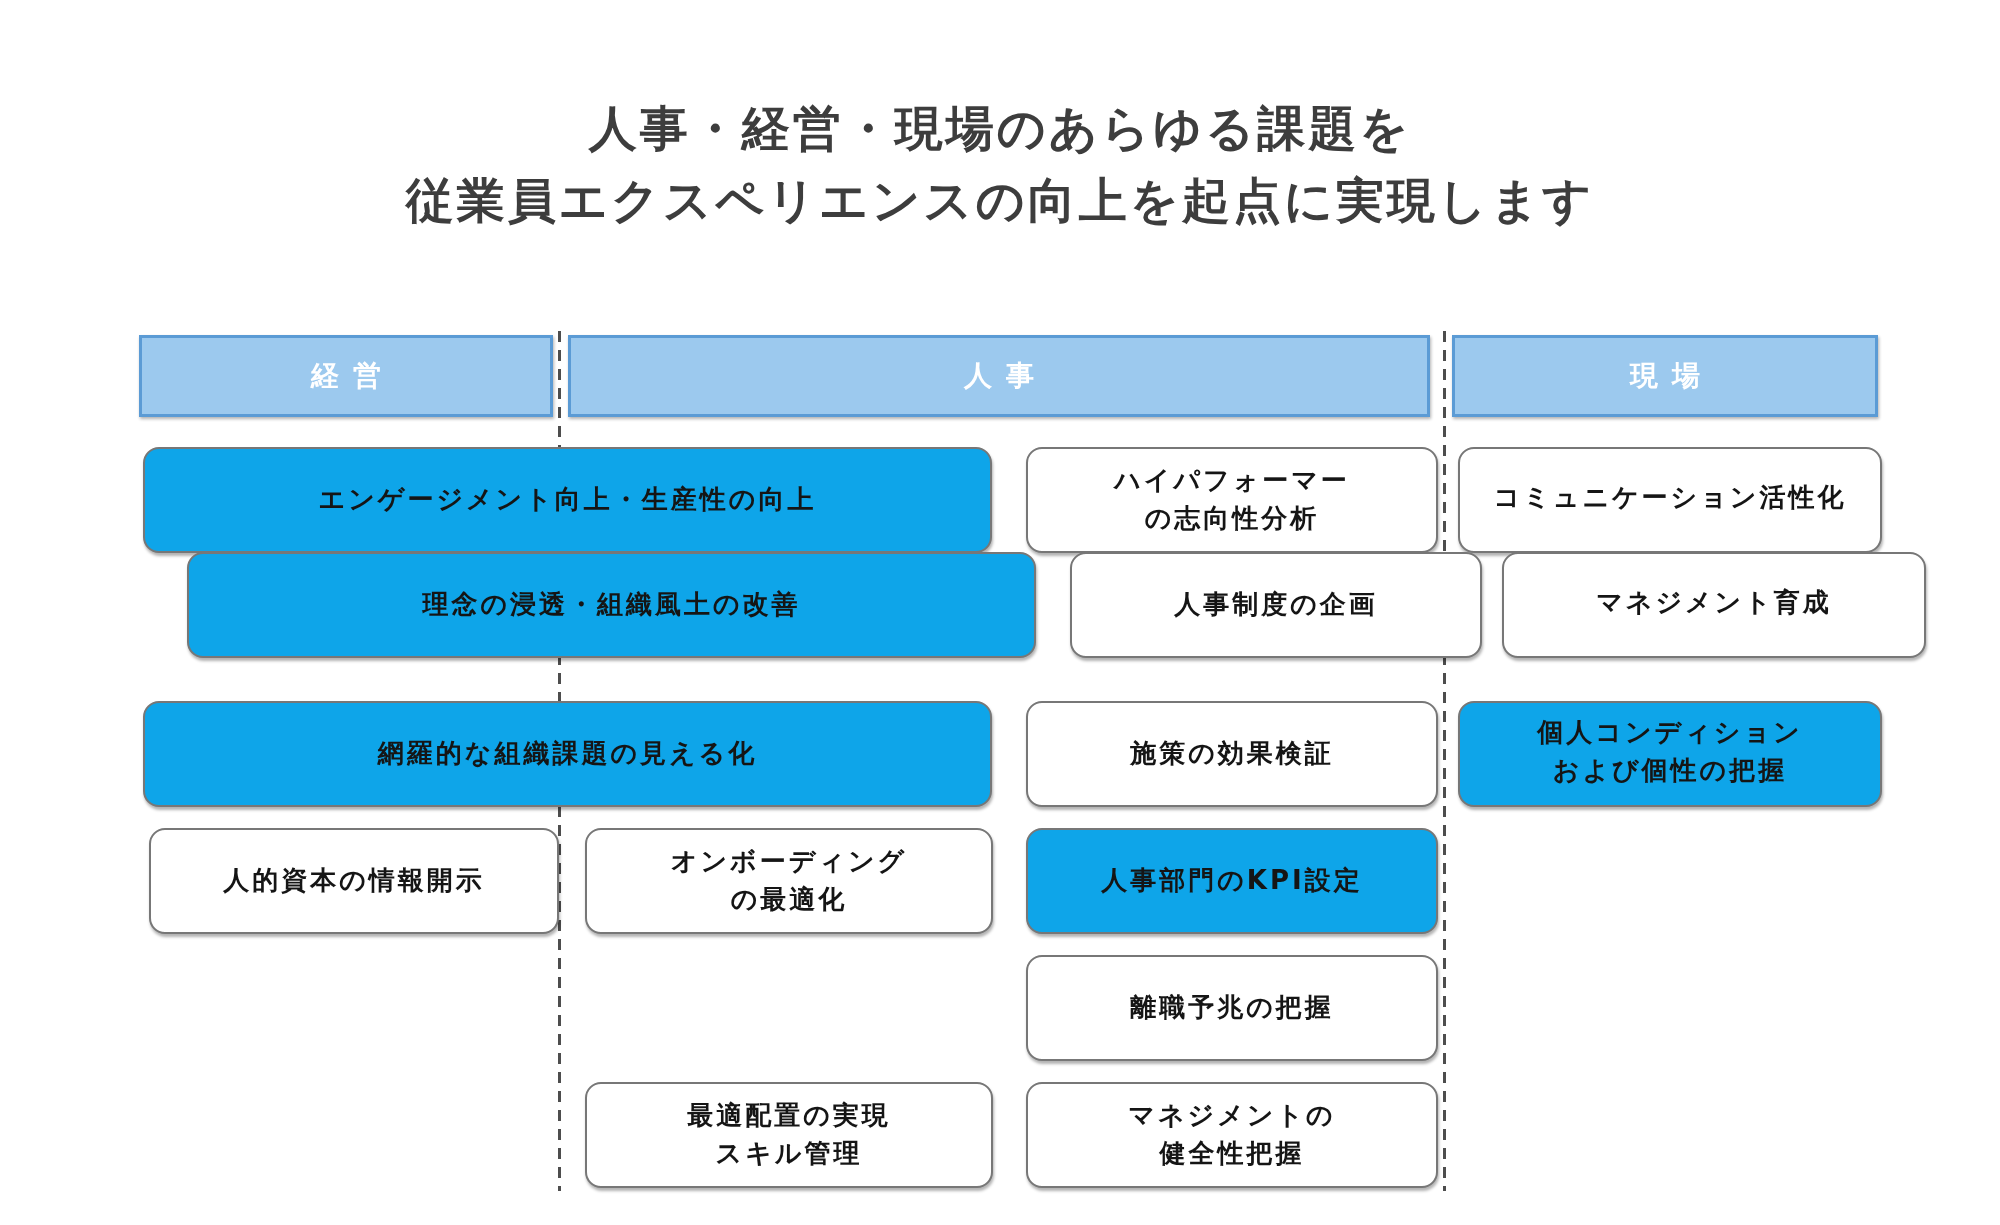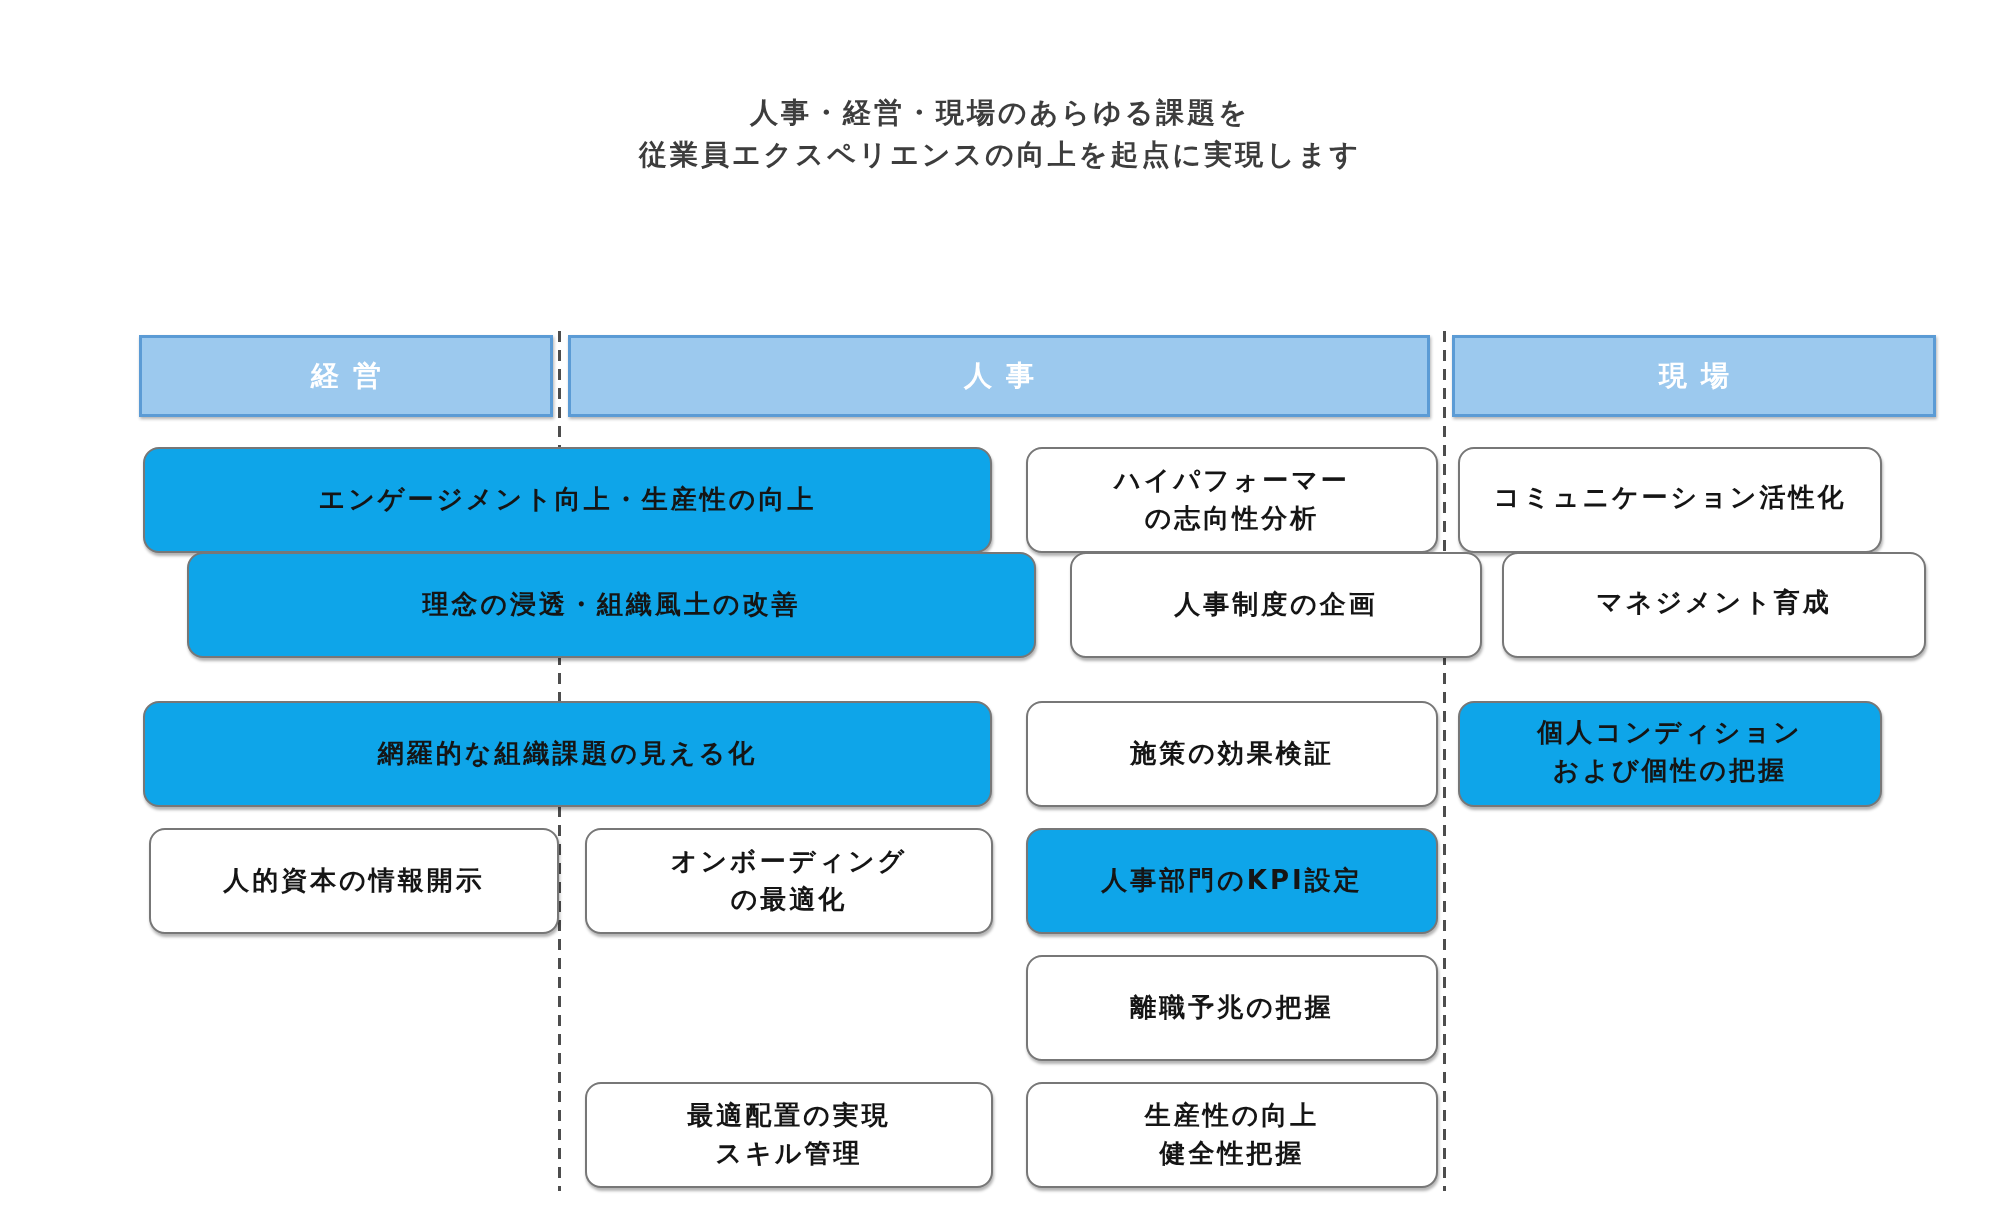--- a/index.html
+++ b/index.html
@@ -14,21 +14,21 @@
     height: 1225px;
     background: #ffffff;
     overflow: hidden;
   }
   .title {
     position: absolute;
     top: 92px;
     left: 0;
     width: 100%;
     text-align: center;
-    font-size: 28px;
+    font-size: 48px;
     font-weight: bold;
     color: #3d3d3d;
     line-height: 1.5;
     letter-spacing: 3px;
   }
   .vdash {
     position: absolute;
     top: 331px;
     height: 860px;
     width: 3px;
@@ -97,21 +97,21 @@
   <div class="title">
     <div>人事・経営・現場のあらゆる課題を</div>
     <div>従業員エクスペリエンスの向上を起点に実現します</div>
   </div>
 
   <div class="vdash" style="left:558px"></div>
   <div class="vdash" style="left:1443px"></div>
 
   <div class="hdr" style="left:139px; width:414px">経営</div>
   <div class="hdr" style="left:568px; width:862px">人事</div>
-  <div class="hdr" style="left:1452px; width:484px">現場</div>
+  <div class="hdr" style="left:1452px; width:426px">現場</div>
 
   <div class="box blue col-wide r1">
     <span class="ln">エンゲージメント向上・生産性の向上</span>
     <span class="ln"></span>
   </div>
   <div class="box blue col-wide r2">
     <span class="ln">理念の浸透・組織風土の改善</span>
     <span class="ln"></span>
   </div>
   <div class="box blue col-wide r3">
@@ -162,17 +162,17 @@
   <div class="box col-b r5">
     <span class="ln">離職予兆の把握</span>
     <span class="ln"></span>
   </div>
 
   <div class="box col-a r6">
     <span class="ln">最適配置の実現</span>
     <span class="ln">スキル管理</span>
   </div>
   <div class="box col-b r6">
-    <span class="ln">生産性の向上</span>
+    <span class="ln">マネジメントの</span>
     <span class="ln">健全性把握</span>
   </div>
 
 </div>
 
 </body></html>

